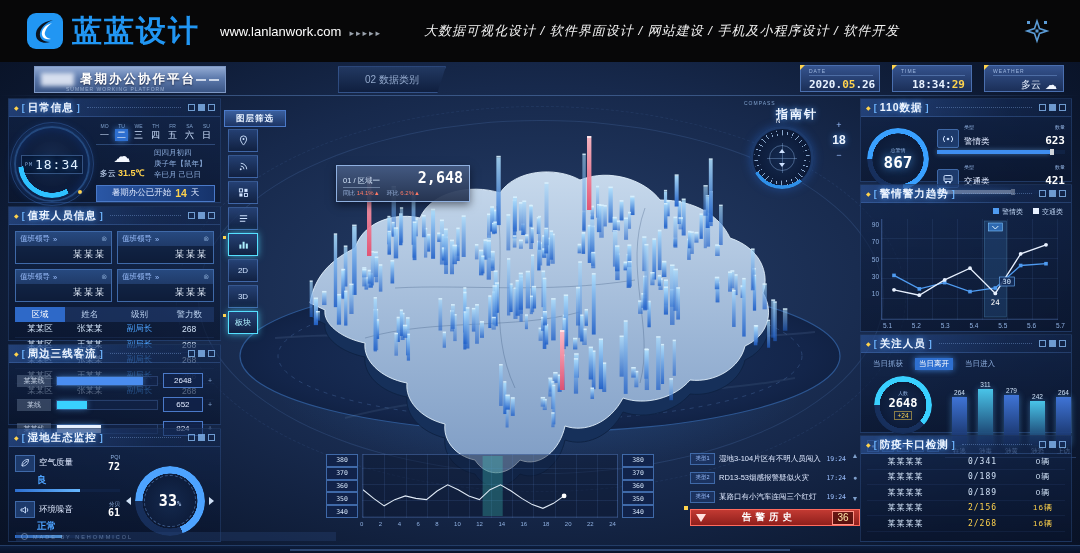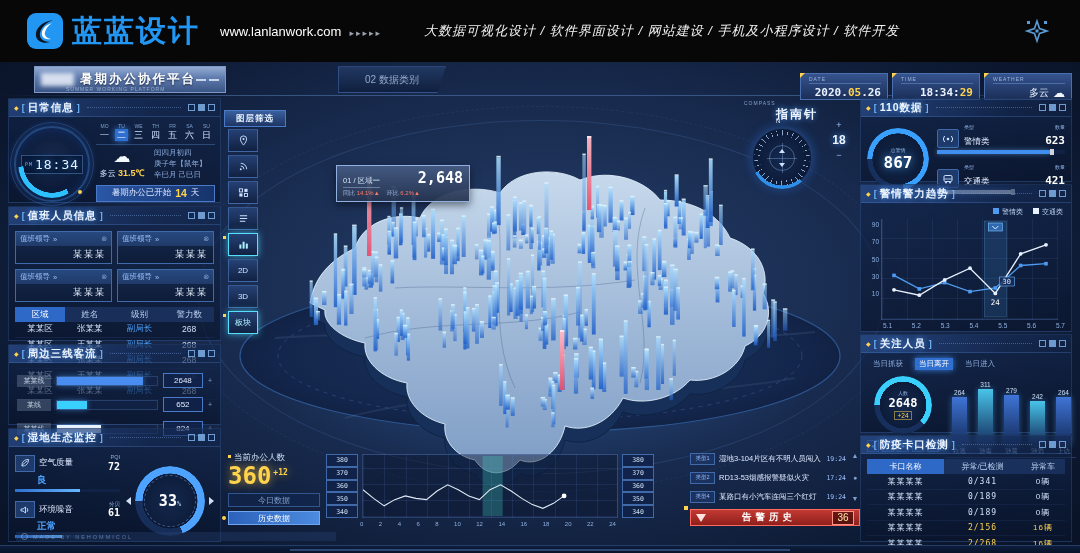--- a/index.html
+++ b/index.html
@@ -33,21 +33,21 @@
   .title-dashes{margin-left:auto;display:flex;gap:3px;}
   .title-dashes i{width:10px;height:2px;background:rgba(240,246,255,.75);}
   .tab{position:absolute;top:4px;height:27px;display:flex;align-items:center;gap:6px;padding:0 12px;box-sizing:border-box;cursor:pointer;}
   .tab-active{left:232px;width:102px;background:linear-gradient(180deg,#f3f7ff 0%,#c3d1e8 60%,#a9bbd9 100%);
     border:1px solid #dfe9f8;color:#20355c;font-size:10px;font-weight:bold;}
   .tab-active .pill{width:10px;height:4px;background:#f0c64a;border-radius:2px;}
   .tab-dot{position:absolute;right:-2px;top:-3px;width:4px;height:4px;background:#ffd34d;border-radius:50%;}
   .tab-idle{left:338px;width:108px;background:linear-gradient(180deg,rgba(35,58,100,.9),rgba(15,30,62,.9));
     border:1px solid rgba(70,110,180,.5);color:#93a9cc;font-size:10px;clip-path:polygon(0 0,100% 0,92% 100%,0 100%);justify-content:center;}
   .topline{position:absolute;left:0;top:33px;width:1080px;height:1px;background:linear-gradient(90deg,transparent,rgba(120,170,240,.35) 20%,rgba(120,170,240,.35) 80%,transparent);}
-  .plate{position:absolute;top:11px;width:88px;height:27px;background:linear-gradient(180deg,#35538e,#1b2f58);
+  .plate{position:absolute;top:3px;width:80px;height:27px;background:linear-gradient(180deg,#35538e,#1b2f58);
     border:1px solid #4a6faf;box-sizing:border-box;padding:2px 6px 16px 8px;}
   .plate:before{content:"";position:absolute;left:-1px;top:-1px;border-left:5px solid #ffd34d;border-bottom:5px solid transparent;}
   .plate-label{font-size:5px;color:#9db7e0;letter-spacing:1px;border-bottom:1px solid rgba(130,170,230,.4);padding-bottom:1px;}
   .plate-value{text-align:right;font-size:11px;font-weight:bold;color:#e8f2ff;margin-top:2px;font-family:"DejaVu Sans Mono",monospace;}
   .plate-value .yel{color:#ffd34d;}
   .plate-weather{display:flex;justify-content:flex-end;align-items:center;gap:4px;font-size:10px;color:#e8f2ff;margin-top:2px;}
   .cloud-glyph{font-size:12px;color:#f2f7ff;}
   
   .panel{position:absolute;background:linear-gradient(180deg,rgba(19,40,80,.58),rgba(9,20,44,.66));
     border:1px solid rgba(80,130,210,.22);box-sizing:border-box;}
@@ -1417,25 +1417,20 @@
           <span class="br">[</span>
           <span class="t">防疫卡口检测</span>
           <span class="br">]</span>
           <span class="lead"></span>
         <span class="win">
             <i></i>
             <i class="fill"></i>
             <i></i>
           </span>
         </div>
-      <div class="cp-head" id="cp-head">
-          <span>卡口名称</span>
-          <span>异常/已检测</span>
-          <span>异常车</span>
-        </div>
       <div id="cp-rows">
           <div class="cp-row">
             <span>某某某某</span>
             <span>0/341</span>
             <span>0辆</span>
           </div>
           <div class="cp-row">
             <span>某某某某</span>
             <span>0/189</span>
             <span>0辆</span>
@@ -1452,26 +1447,20 @@
           </div>
           <div class="cp-row warn">
             <span>某某某某</span>
             <span>2/268</span>
             <span>16辆</span>
           </div>
         </div>
 
     </div>
 
-    <div class="office">
-      <div class="office-label">当前办公人数</div>
-      <div class="office-val"><span>360</span><sup>+12</sup></div>
-      <div class="obtn today">今日数据</div>
-      <div class="obtn history">历史数据</div>
-    </div>
 
     <div class="bchart">
       <div class="by" id="by-l">
           <span>380</span>
           <span>370</span>
           <span>360</span>
           <span>350</span>
           <span>340</span>
         </div>
       <div class="bplot">

